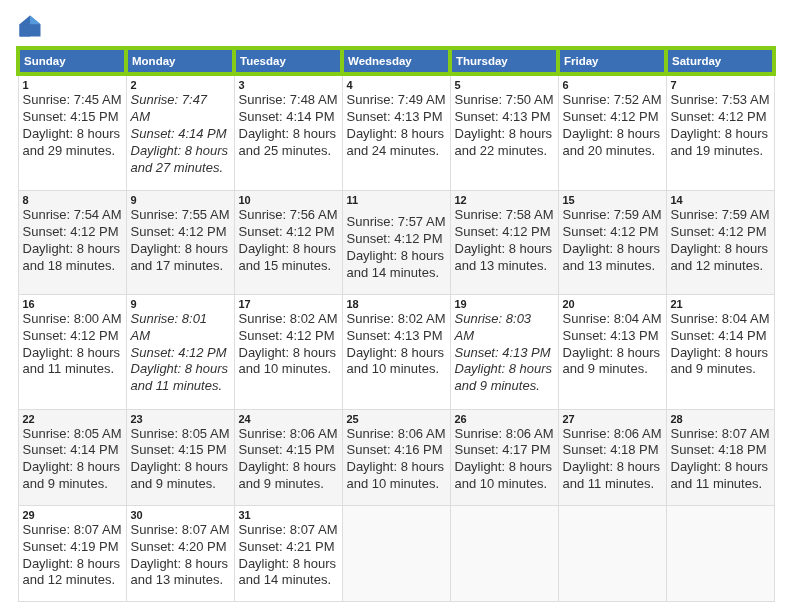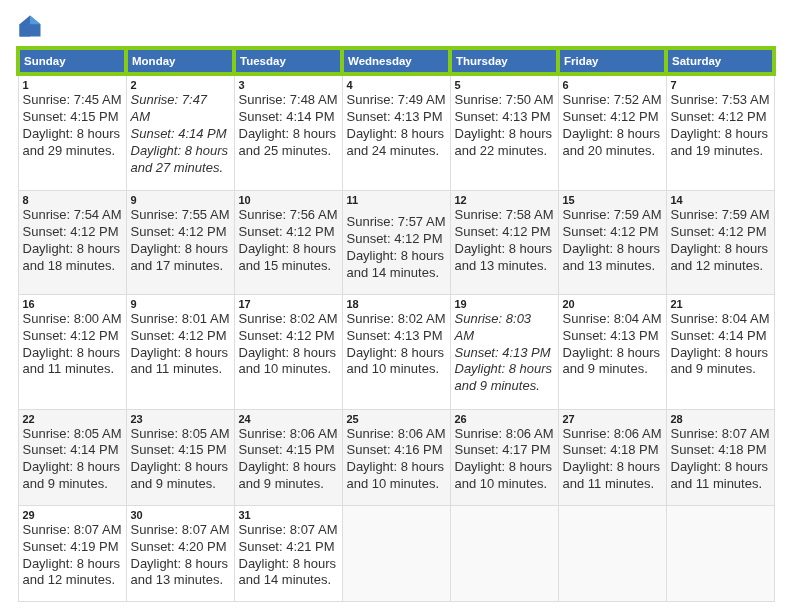--- a/index.html
+++ b/index.html
@@ -233,21 +233,21 @@
         <tr>
           <td>
             <span class="day-num">16</span>
             <div class="day-info" style="white-space: pre-line;">Sunrise: 8:00 AM
 Sunset: 4:12 PM
 Daylight: 8 hours
 and 11 minutes.</div>
           </td>
           <td>
             <span class="day-num">9</span>
-            <div class="day-info" style="white-space: pre-line;">Sunrise: 8:01 AM
+            <div class="day-info" style="white-space: pre-line; font-style: italic;">Sunrise: 8:01 AM
 Sunset: 4:12 PM
 Daylight: 8 hours
 and 11 minutes.</div>
           </td>
           <td>
             <span class="day-num">17</span>
             <div class="day-info" style="white-space: pre-line;">Sunrise: 8:02 AM
 Sunset: 4:12 PM
 Daylight: 8 hours
 and 10 minutes.</div>

